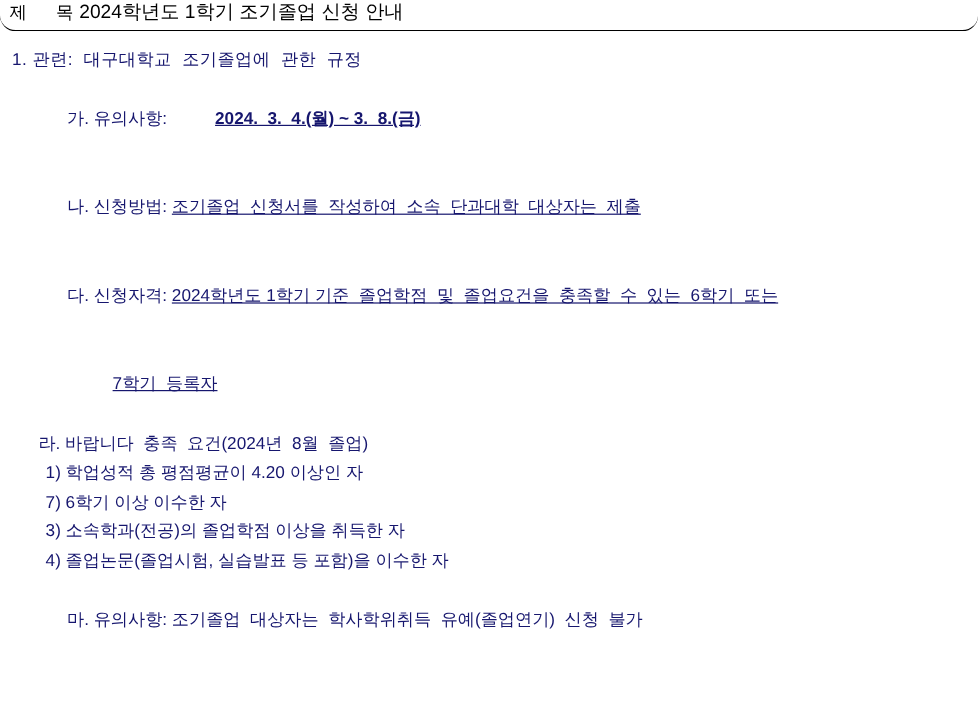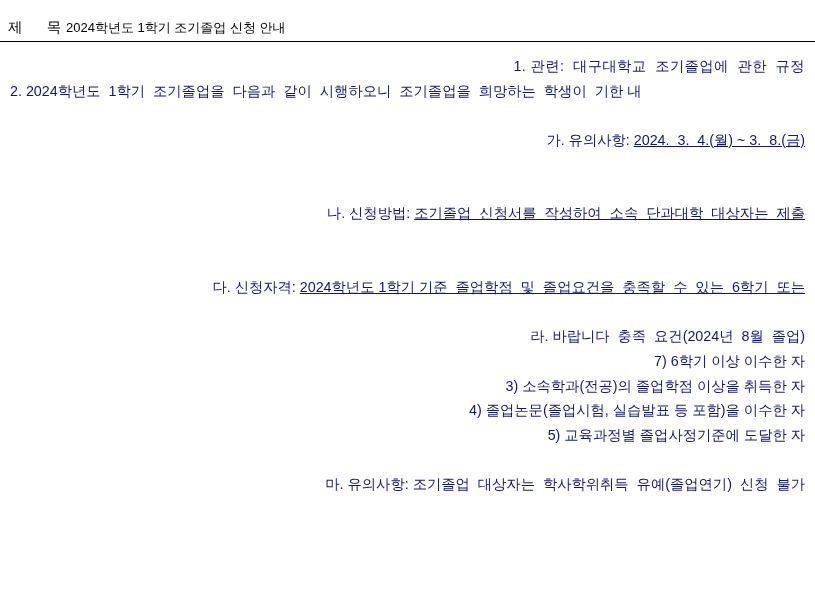--- a/index.html
+++ b/index.html
@@ -19,48 +19,49 @@
     width: 815px;
     height: 596px;
     box-sizing: border-box;
     padding: 0;
   }
 
   
   .title-row {
     display: flex;
     align-items: baseline;
-    padding: 18px 0 4px 8px;
+    padding: 0 0 4px 8px;
     border-bottom: 1px solid #000000;
     font-size: 14.5px;
     letter-spacing: 0px;
+    border-radius: 14px;
   }
   .title-label {
     display: inline-block;
     width: 58px;
     white-space: pre;
   }
   .title-text {
-    font-size: 13px;
+    font-size: 16px;
   }
 
   
   .body {
     padding: 12px 10px 0 10px;
     font-size: 14.3px;
     line-height: 1.72;
     color: #1a1a3a;
   }
   .line {
     white-space: pre-wrap;
   }
-  .navy { color: #16166e; text-align: right; }
+  .navy { color: #16166e; }
   .black { color: #000000; }
   .u { text-decoration: underline; }
-  .b { font-weight: normal; }
+  .b { font-weight: bold; margin-left: 36px; }
 
   .lv1 { margin-left: 0px; }
   .lv2 { margin-left: 22px; }
   .lv3 { margin-left: 28px; }
   .indent-hang { margin-left: 60px; }
 
   .spread {
     text-align: justify;
     text-justify: inter-character;
   }
@@ -73,39 +74,41 @@
 
   <div class="title-row">
     <span class="title-label black">제      목</span>
     <span class="title-text black">2024학년도 1학기 조기졸업 신청 안내</span>
   </div>
 
   <div class="body">
 
     <div class="line lv1 navy wide">1. 관련:  대구대학교  조기졸업에  관한  규정</div>
 
-    <div class="line lv1 navy spread">2. 2024학년도  1학기  조기졸업을  다음과  같이  시행하오니  조기졸업을  희망하는  학생이  기한 내</div>
 
     <div class="line lv2 navy">
       <span>가. 유의사항: </span><span class="u b">2024.  3.  4.(월) ~ 3.  8.(금)</span>
     </div>
 
     <div class="line lv2 navy">
       <span>나. 신청방법: </span><span class="u">조기졸업  신청서를  작성하여  소속  단과대학  대상자는  제출</span>
     </div>
 
     <div class="line lv2 navy">
       <span>다. 신청자격: </span><span class="u">2024학년도 1학기 기준  졸업학점  및  졸업요건을  충족할  수  있는  6학기  또는</span>
     </div>
+    <div class="line indent-hang navy">
+      <span class="u">7학기  등록자</span>
+    </div>
 
     <div class="line lv2 navy">라. 바랍니다  충족  요건(2024년  8월  졸업)</div>
+    <div class="line lv3 navy">1) 학업성적 총 평점평균이 4.20 이상인 자</div>
     <div class="line lv3 navy">7) 6학기 이상 이수한 자</div>
     <div class="line lv3 navy">3) 소속학과(전공)의 졸업학점 이상을 취득한 자</div>
     <div class="line lv3 navy">4) 졸업논문(졸업시험, 실습발표 등 포함)을 이수한 자</div>
-    <div class="line lv3 navy">5) 교육과정별 졸업사정기준에 도달한 자</div>
 
     <div class="line lv2 navy">
       <span>마. 유의사항: </span><span>조기졸업  대상자는  학사학위취득  유예(졸업연기)  신청  불가</span>
     </div>
 
   </div>
 
 </div>
 
 </body></html>

